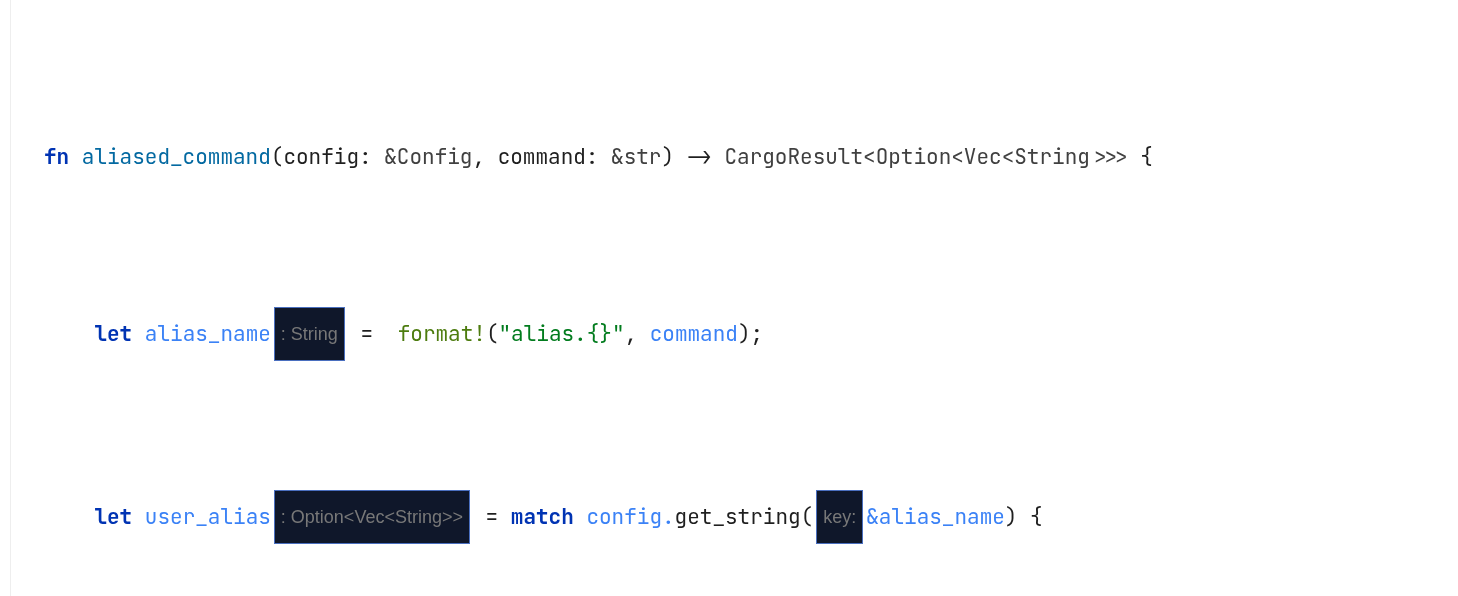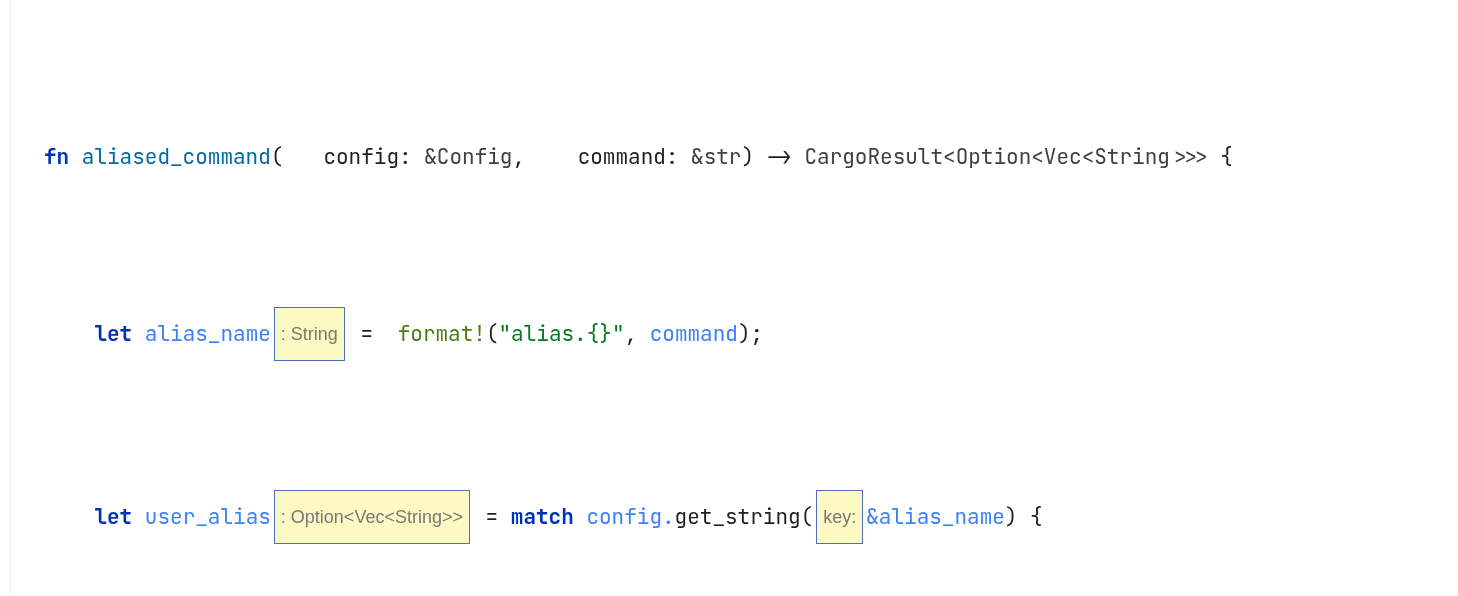--- a/index.html
+++ b/index.html
@@ -25,35 +25,35 @@
     height: 100%;
     background: #fff;
     border-right: 1px solid #eeeeee;
   }
   .line { position: relative; padding-left: 30px; }
 
   
   .kw      { color: #0033B3; font-weight: bold; }     
   .ty      { color: #404040; }     
   .fnname  { color: #0369a1; }     
-  .param   { color: #1f1f1f; margin-left: 40px; }
+  .param   { color: #1f1f1f; }
   .var     { color: #3b82f6; }     
   .methodcall { color: #1f1f1f; }
   .macro   { color: #4d7c0f; margin-left: 12px; }     
   .str     { color: #027C1E; }     
   .punct   { color: #1f1f1f; }
   .op      { color: #1f1f1f; }     
 
   
   .hint {
     display: inline-block;
     font-family: -apple-system, BlinkMacSystemFont, "Segoe UI", Helvetica, Arial, sans-serif;
     font-size: 18px;
     color: #787878;
-    background: #fef9c3;
+    background: #0f172a;
     border: 1px solid #4a6fbf;
     padding: 12px 6px;
     margin: 0 3px;
     line-height: 28px;
     vertical-align: 1px;
     border-radius: 0;
   }
 </style>
 </head>
 <body>

